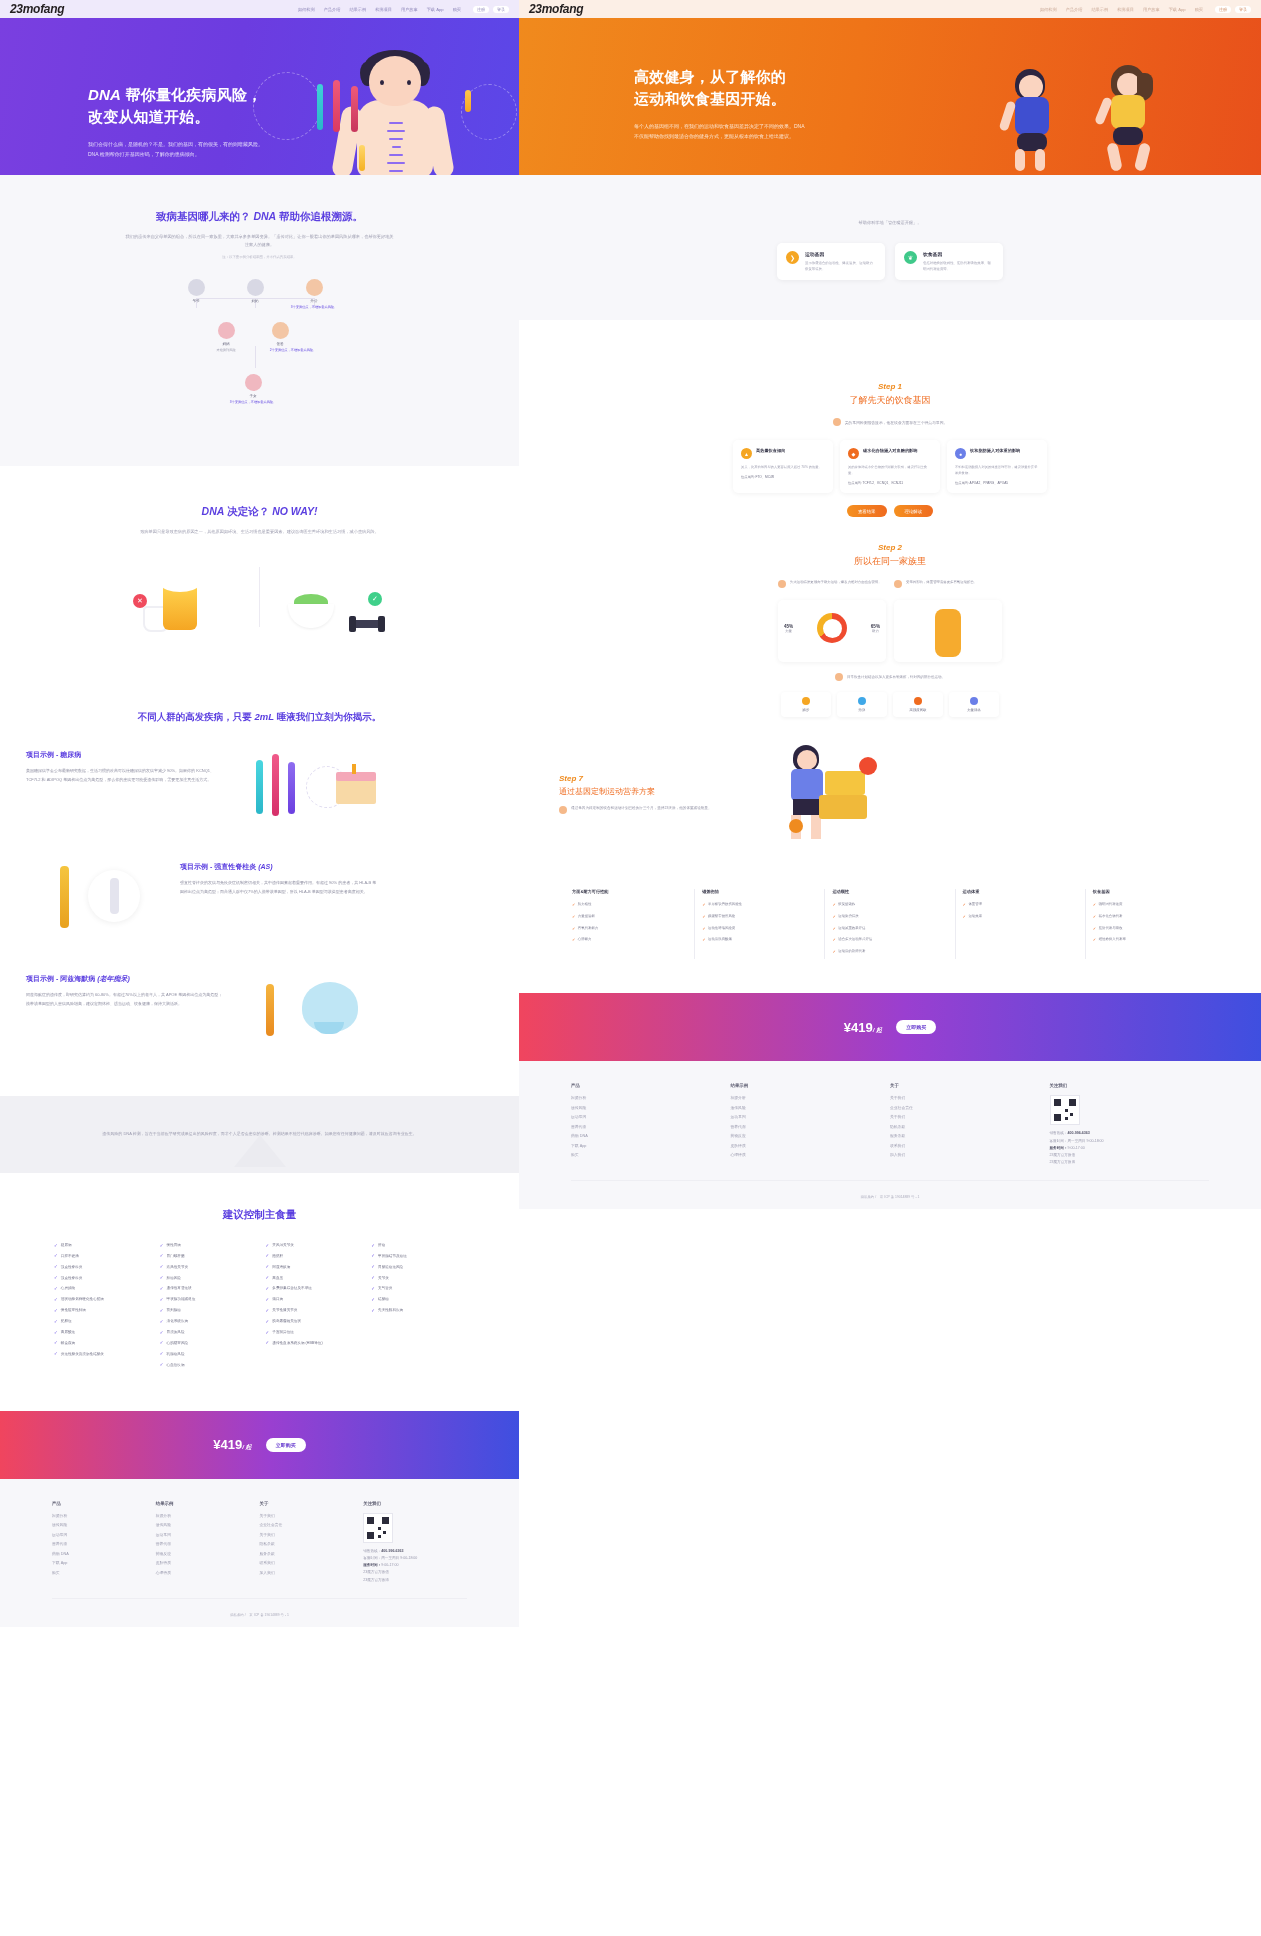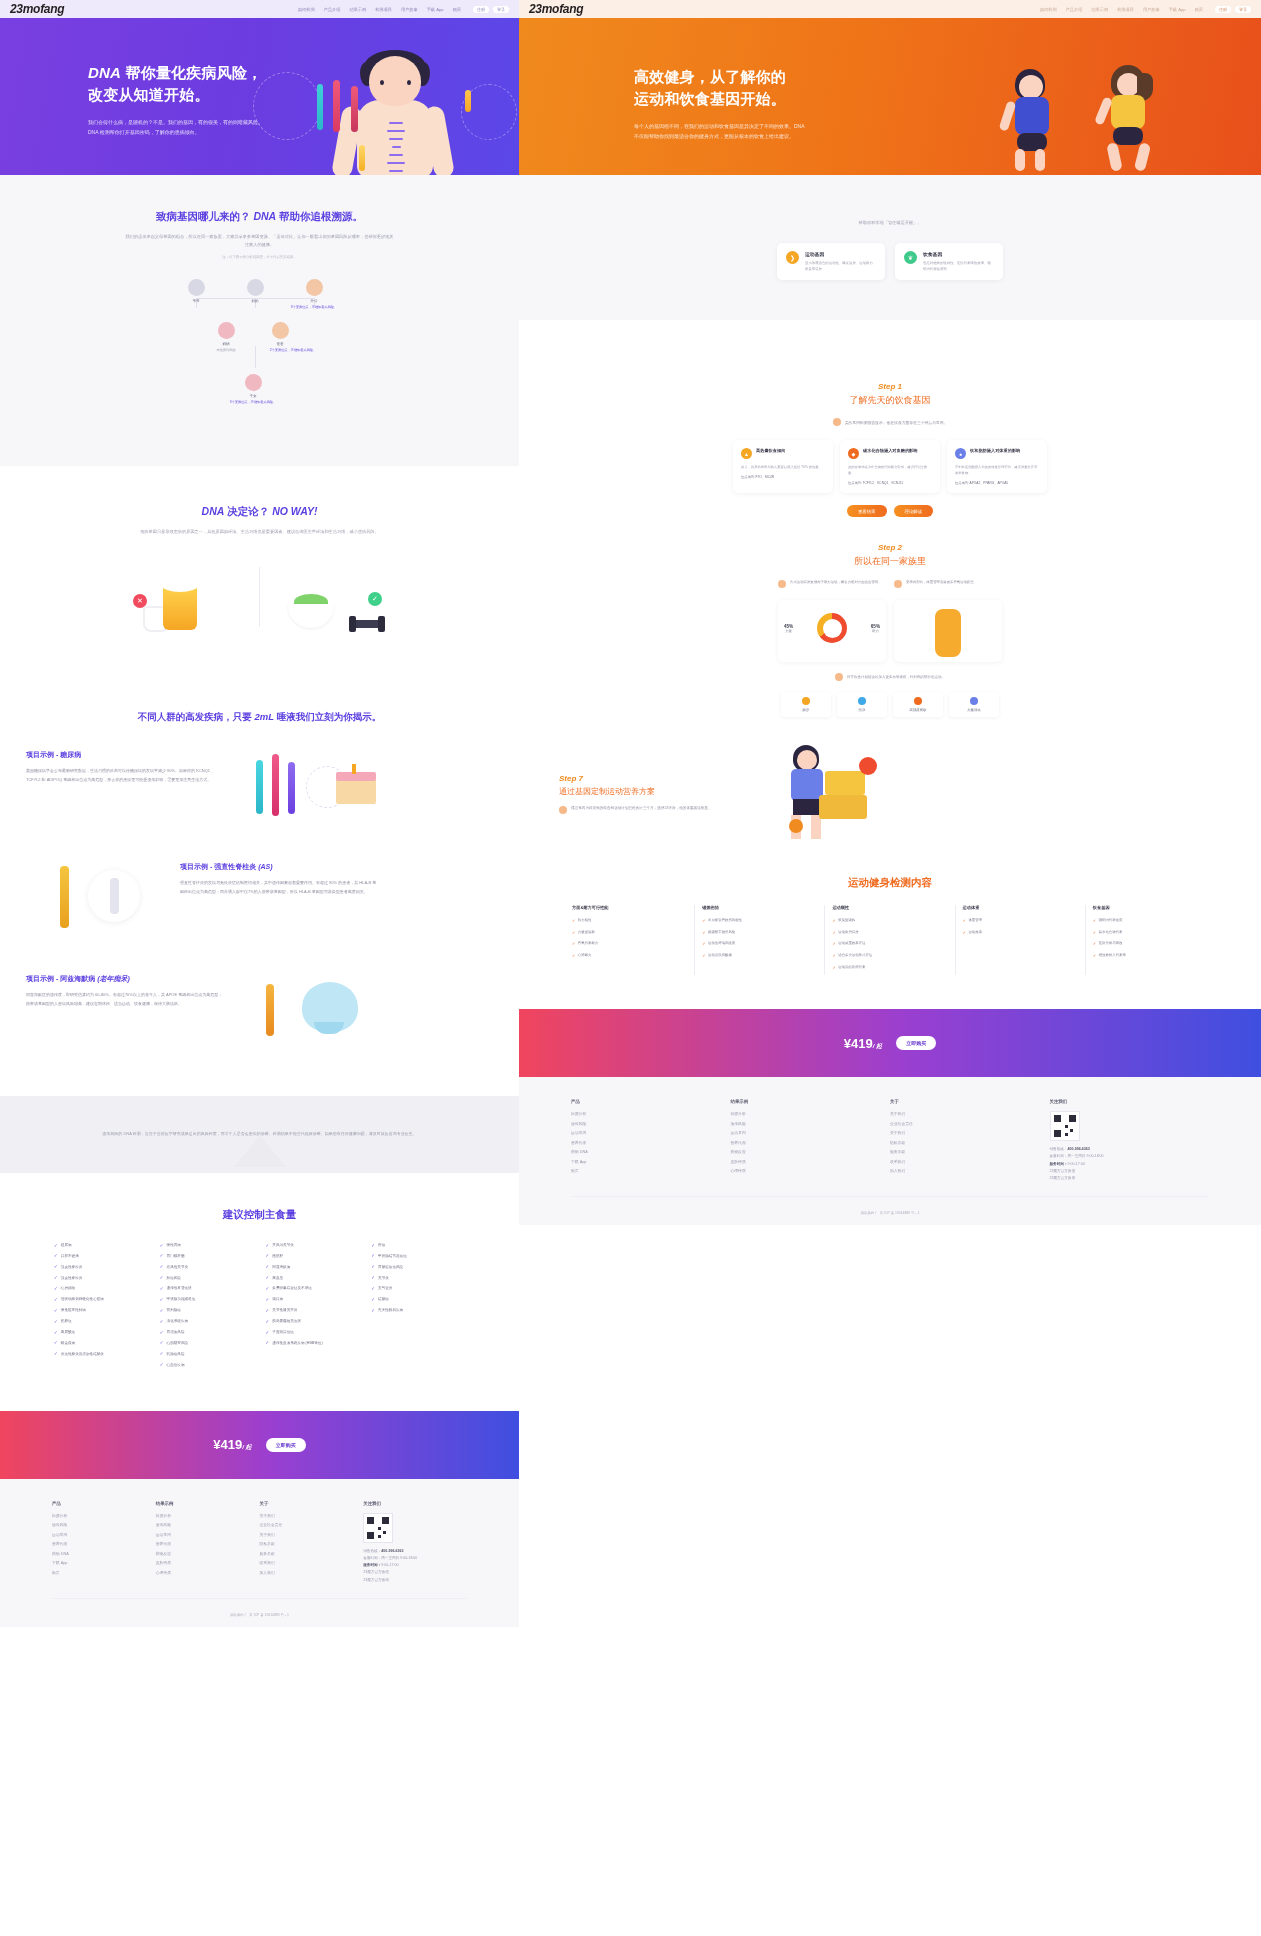--- a/index.html
+++ b/index.html
@@ -18,21 +18,21 @@
   .nav-items span { font-size:4.2px; color:#8d86b8; white-space:nowrap; }
   .nav.orange .nav-items span { color:#c9a896; }
   .nav-right { display:flex; gap:4px; margin-left:12px; }
   .nav-btn { font-size:4px; padding:1px 4px; border-radius:6px; background:#fff; color:#8d86b8; }
   .nav.orange .nav-btn { color:#d08a5e; }
 
   
   .hero { position:relative; overflow:hidden; }
   .hero.purple { height:157px; background:linear-gradient(100deg,#7a3fe0 0%,#6c3ce0 45%,#5b47e8 100%); }
   .hero.orange { height:157px; background:linear-gradient(100deg,#f08a1d 0%,#ef7418 45%,#e8501b 100%); }
-  .hero-inner { position:absolute; left:88px; top:44px; width:230px; }
+  .hero-inner { position:absolute; left:88px; top:66px; width:230px; }
   .hero.orange .hero-inner { left:115px; top:48px; }
   .hero h1 { color:#fff; font-size:15px; line-height:1.45; font-weight:700; letter-spacing:0.2px; }
   .hero h1 em { font-style:italic; font-weight:800; }
   .hero p { color:rgba(255,255,255,.82); font-size:5px; line-height:2; margin-top:11px; width:175px; }
 
   
   .fig { position:absolute; }
   .fig-person { right:42px; bottom:0; width:170px; height:125px; }
   .head { position:absolute; left:62px; top:6px; width:52px; height:50px; background:#fad4c0; border-radius:50% 50% 46% 46%; }
   .hair { position:absolute; left:57px; top:0px; width:62px; height:34px; background:#2c2540; border-radius:50% 50% 40% 40%; }
@@ -775,23 +775,20 @@
           <div style="position:absolute;left:52px;top:76px;width:10px;height:24px;background:#fad4c0;"></div>
           <div style="position:absolute;left:66px;top:32px;width:40px;height:24px;background:#f5c53f;border-radius:3px;"></div>
           <div style="position:absolute;left:60px;top:56px;width:48px;height:24px;background:#f0b93a;border-radius:3px;"></div>
           <div style="position:absolute;left:100px;top:18px;width:18px;height:18px;background:#ef4b2f;border-radius:50%;"></div>
           <div style="position:absolute;left:30px;top:80px;width:14px;height:14px;background:#ef8b1f;border-radius:50%;"></div>
         </div>
       </div>
     </div>
 
     <div class="sec white orange-bg" style="padding:26px 0 34px;">
-      <div class="sec-head">
-        <div class="sec-title orange">运动健身检测内容</div>
-      </div>
       <div class="colgrid">
         <div class="colg">
           <h6>方面&amp;耐力可行性能</h6>
           <div>
               <span>肌力格性</span>
             </div>
           <div>
               <span>力量型潜能</span>
             </div>
           <div>

